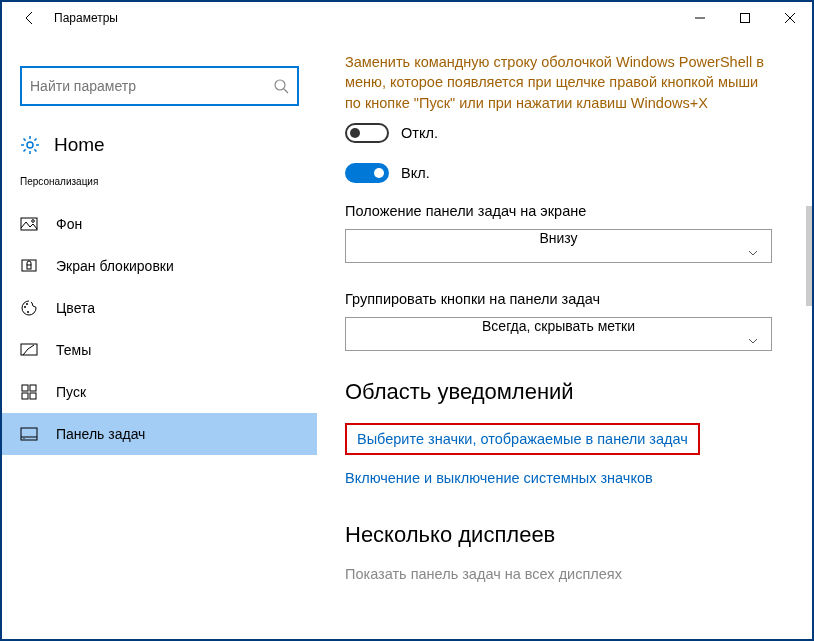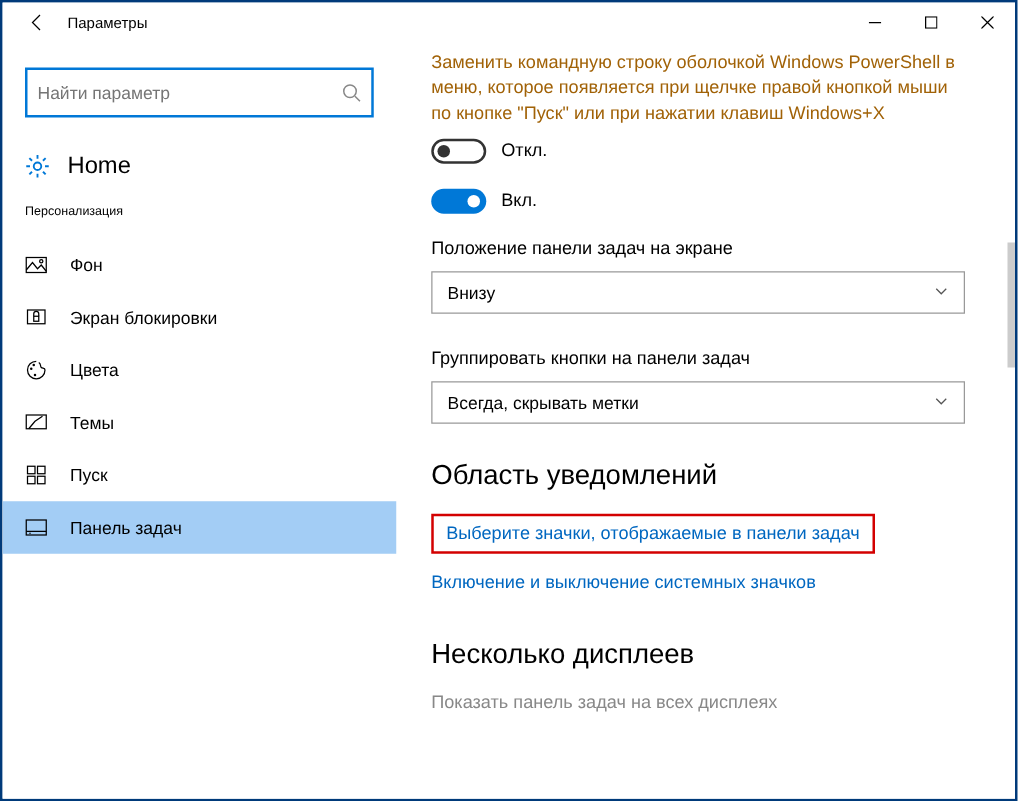--- a/index.html
+++ b/index.html
@@ -1,17 +1,17 @@
 <!DOCTYPE html>
 <html><head>
 <meta charset="utf-8">
 <style>
 * { margin: 0; padding: 0; box-sizing: border-box; font-family: "Segoe UI", Arial, sans-serif; }
 body { background: #fff; width: 814px; height: 641px; overflow: hidden; border: 2px solid #003a7a; }
-.window { width: 100%; height: 100%; background: #fff; display: flex; flex-direction: column; }
+.window { width: 100%; height: 100%; background: #fff; display: flex; flex-direction: column; gap: 12px; }
 .titlebar { height: 32px; display: flex; align-items: center; padding-left: 8px; }
 .back-btn { width: 40px; height: 32px; display: flex; align-items: center; justify-content: center; cursor: pointer; }
 .title { font-size: 12px; color: #000; margin-left: 4px; }
 .win-controls { margin-left: auto; display: flex; }
 .win-btn { width: 45px; height: 32px; display: flex; align-items: center; justify-content: center; cursor: pointer; }
 .content { flex: 1; display: flex; overflow: hidden; }
 .sidebar { width: 315px; display: flex; flex-direction: column; padding-top: 20px; }
 .search-box { margin: 0 18px 20px 18px; height: 40px; border: 2px solid #0078d7; display: flex; align-items: center; padding: 0 8px; }
 .search-input { flex: 1; border: none; outline: none; font-size: 14px; color: #555; }
 .search-icon { width: 16px; height: 16px; }
@@ -25,21 +25,21 @@
 .scroll-hint { position: absolute; right: 0; top: 160px; width: 6px; height: 100px; background: #ccc; }
 .desc { font-size: 14.5px; color: #a16207; line-height: 1.4; margin-bottom: 10px; }
 .toggle-row { display: flex; align-items: center; gap: 12px; margin-bottom: 20px; }
 .toggle { width: 44px; height: 20px; border-radius: 10px; position: relative; cursor: pointer; }
 .toggle.off { border: 2px solid #333; background: #fff; }
 .toggle.off .knob { width: 10px; height: 10px; border-radius: 50%; background: #333; position: absolute; left: 3px; top: 3px; }
 .toggle.on { background: #0078d7; }
 .toggle.on .knob { width: 10px; height: 10px; border-radius: 50%; background: #fff; position: absolute; right: 5px; top: 5px; }
 .toggle-label { font-size: 14.5px; }
 .field-label { font-size: 14.5px; margin-bottom: 10px; }
-.select { border: 1px solid #999; height: 34px; display: flex; align-items: center; padding: 0 12px; font-size: 14px; cursor: pointer; margin-bottom: 28px; }
+.select { border: 1px solid #999; height: 34px; display: flex; align-items: center; padding: 0 12px; font-size: 14px; cursor: pointer; margin-bottom: 28px; flex-direction: column; }
 .select .chev { margin-left: auto; }
 .section-head { font-size: 22px; font-weight: 400; margin-top: 18px; margin-bottom: 18px; }
 .link { color: #0067c0; font-size: 14.5px; cursor: pointer; display: inline-block; margin-bottom: 18px; }
 .link.boxed { border: 2px solid #d30000; padding: 6px 10px; margin-bottom: 14px; }
 .faded { color: #888; font-size: 14.5px; }
 .gear-icon svg, .nav-icon svg { display: block; }
 </style>
 </head>
 <body>
 

